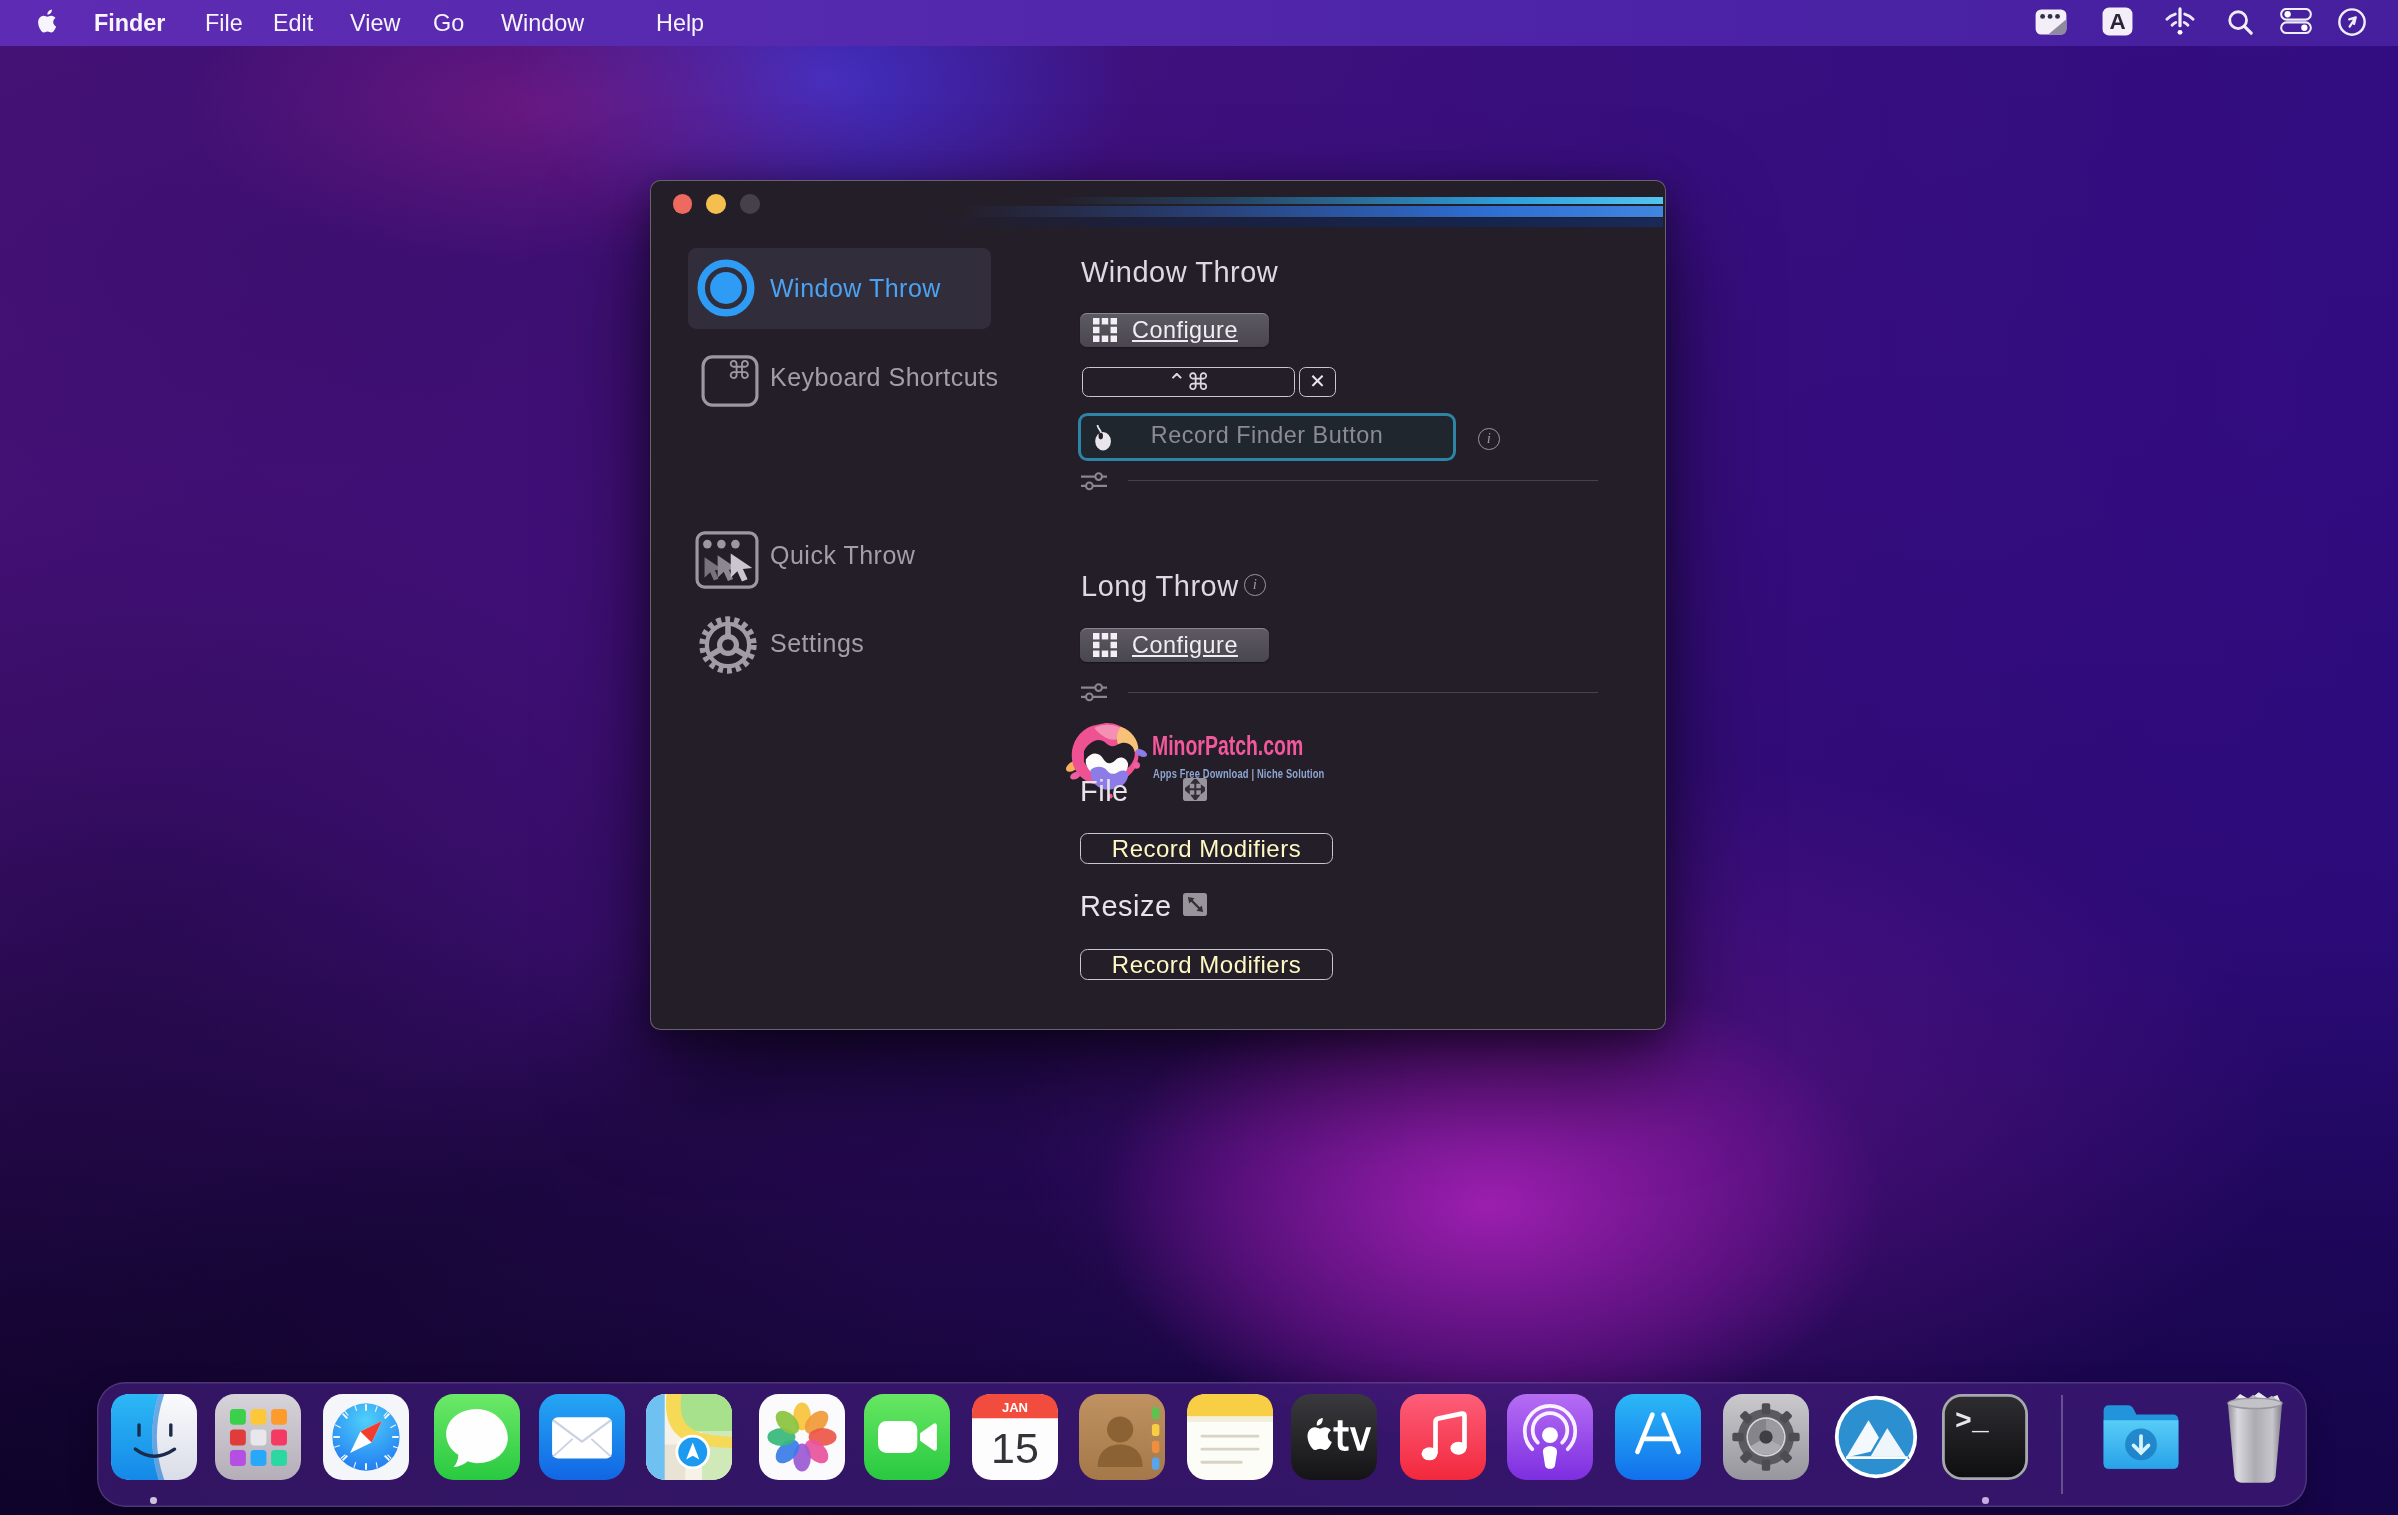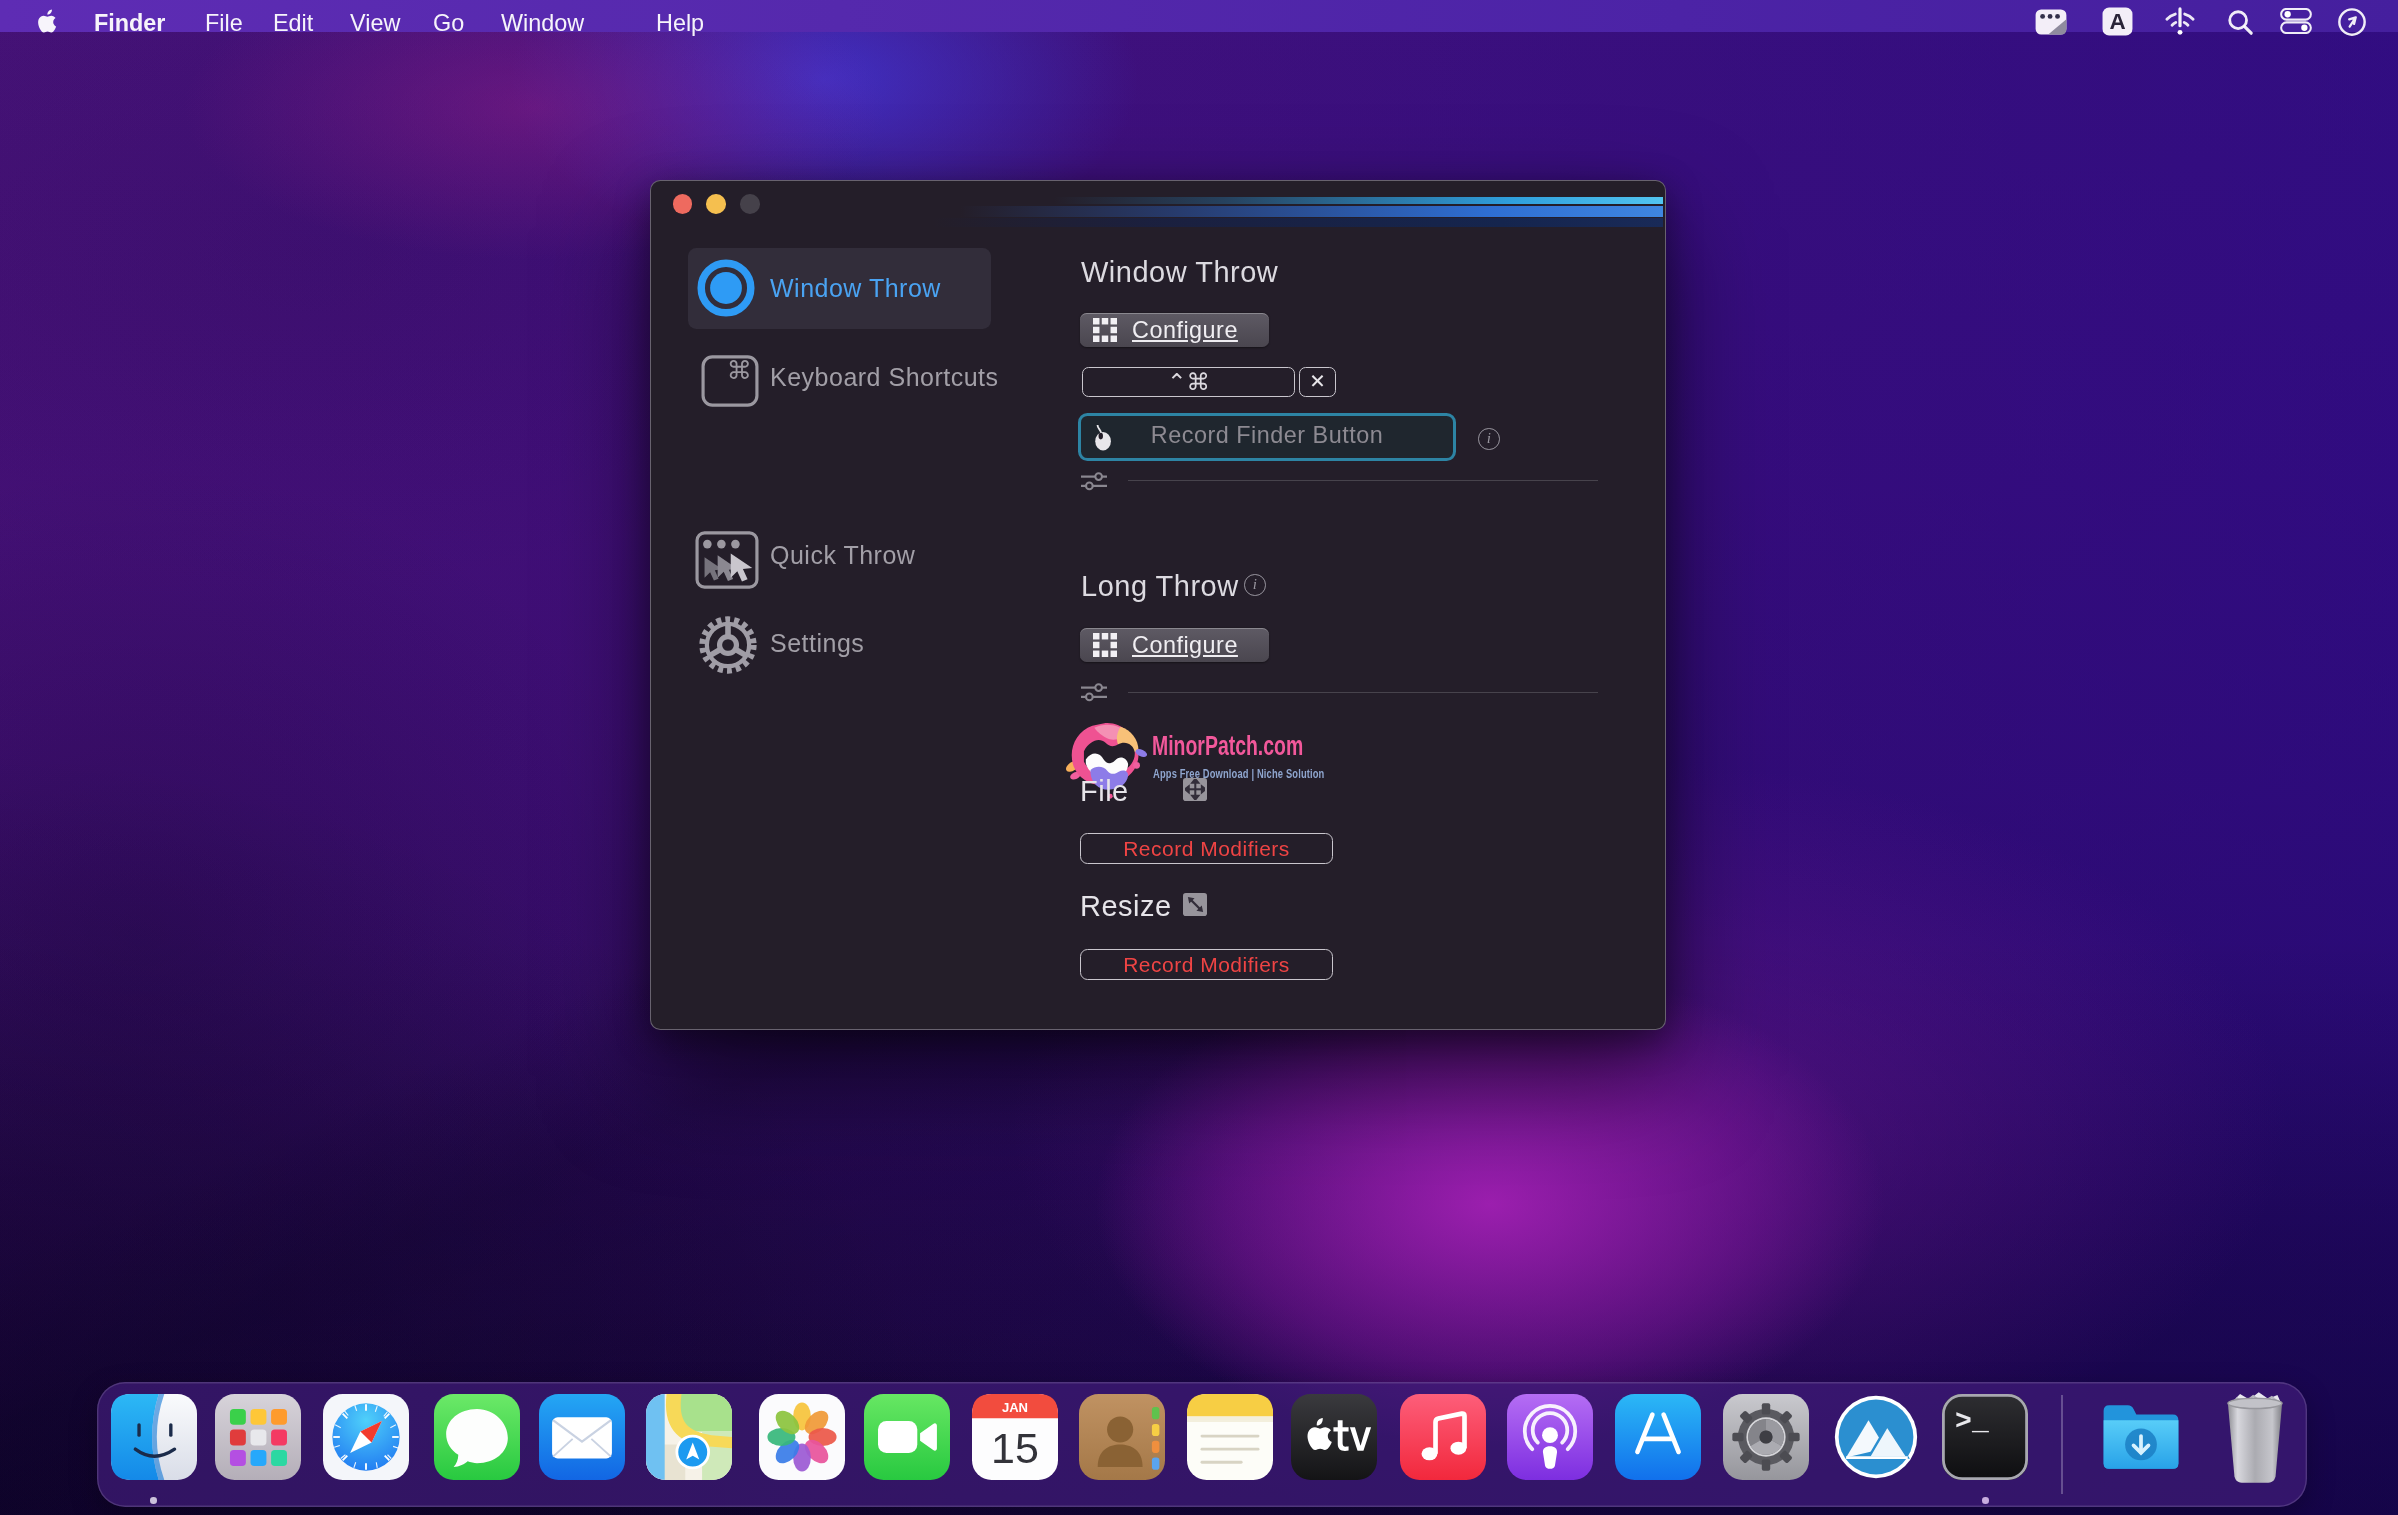--- a/index.html
+++ b/index.html
@@ -21,41 +21,41 @@
       radial-gradient(1405px 1077px at -75px 1546px, rgba(6,1,30,.55), rgba(6,1,30,0) 74%),
       radial-gradient(750px 656px at 141px 937px, rgba(10,2,40,.26), rgba(10,2,40,0) 72%),
       radial-gradient(1499px 487px at 656px 1668px, rgba(8,2,34,.5), rgba(8,2,34,0) 74%),
       linear-gradient(180deg, rgba(8,2,34,0) 62%, rgba(10,2,38,.28) 82%, rgba(10,2,38,.42) 100%),
       radial-gradient(843px 450px at 309px 253px, rgba(28,8,66,.16), rgba(28,8,66,0) 75%);
   }
   .wave{position:absolute;left:-187px;top:487px;width:1593px;height:1312px;
     background:linear-gradient(155deg, rgba(12,3,40,0) 42%, rgba(14,4,44,.28) 50%, rgba(14,4,44,.12) 62%, rgba(14,4,44,0) 75%);
     transform:rotate(0deg);}
   
-  #menubar{position:absolute;left:0;top:0;width:2399px;height:32px;
+  #menubar{position:absolute;left:0;top:0;width:2399px;height:46px;
     background:linear-gradient(90deg,#5e2cb4 0%,#5529ad 35%,#4c23a6 70%,#451f9e 100%);}
   #menubar .item{position:absolute;top:0;height:45px;line-height:47px;color:rgba(255,255,255,.95);
     font-size:23.4px;}
   
   #win{position:absolute;left:650px;top:180px;width:1016px;height:850px;background:#241e29;
     border-radius:10.3px;border:0.9px solid rgba(160,155,170,.55);box-sizing:border-box;
     box-shadow:0 47px 103px rgba(0,0,0,.55), 0 9.4px 34px rgba(0,0,0,.4);}
   .tl{position:absolute;top:13px;width:19.7px;height:19.7px;border-radius:50%;}
   .stripe{position:absolute;}
   .srow{position:absolute;left:37px;width:303px;height:81px;border-radius:8.4px;display:flex;align-items:center;}
   .srow .lbl{position:absolute;left:82px;font-size:25px;letter-spacing:0.5px;color:#a29fa7;white-space:nowrap;}
   .hdr{position:absolute;left:430px;font-size:29px;color:#dcdae0;letter-spacing:0.5px;}
   .cfg{position:absolute;left:429px;width:189px;height:34px;border-radius:6.6px;
     background:linear-gradient(180deg,#5e5a64 0%,#4a464f 100%);
     box-shadow:inset 0 0.9px 0 rgba(255,255,255,.28), 0 0.9px 1.9px rgba(0,0,0,.4);
     display:flex;align-items:center;}
   .cfg span{color:#f0eef2;font-size:23.4px;margin-left:13px;letter-spacing:0.5px;text-decoration:underline;}
   .rmbtn{position:absolute;left:429px;width:253px;height:31px;border-radius:7.5px;border:1.9px solid #c9c6cd;
     box-sizing:border-box;display:flex;align-items:center;justify-content:center;
-    color:#ef4444;font-size:21px;letter-spacing:0.5px;}
+    color:#fef9c3;font-size:24px;letter-spacing:0.5px;}
   .ibox{position:absolute;width:21.5px;height:21.5px;border-radius:50%;border:1.9px solid #9a97a0;box-sizing:border-box;
     color:#9a97a0;font-size:15px;text-align:center;line-height:18px;font-family:"Liberation Serif",serif;font-style:italic;}
   .lbl30{position:absolute;font-size:29px;color:#e6e4e9;letter-spacing:0.5px;}
   .gline{position:absolute;height:0.9px;background:#47434c;}
   .gicon{position:absolute;width:24px;height:23.4px;background:#97949b;border-radius:2.8px;
     display:flex;align-items:center;justify-content:center;}
   
   #dock{position:absolute;left:97px;top:1382px;width:2210px;height:125px;border-radius:28px;
     background:rgba(64,28,120,.72);
     box-shadow:inset 0 0 0 1.4px rgba(255,255,255,.14), 0 9.4px 28px rgba(0,0,0,.25);}

